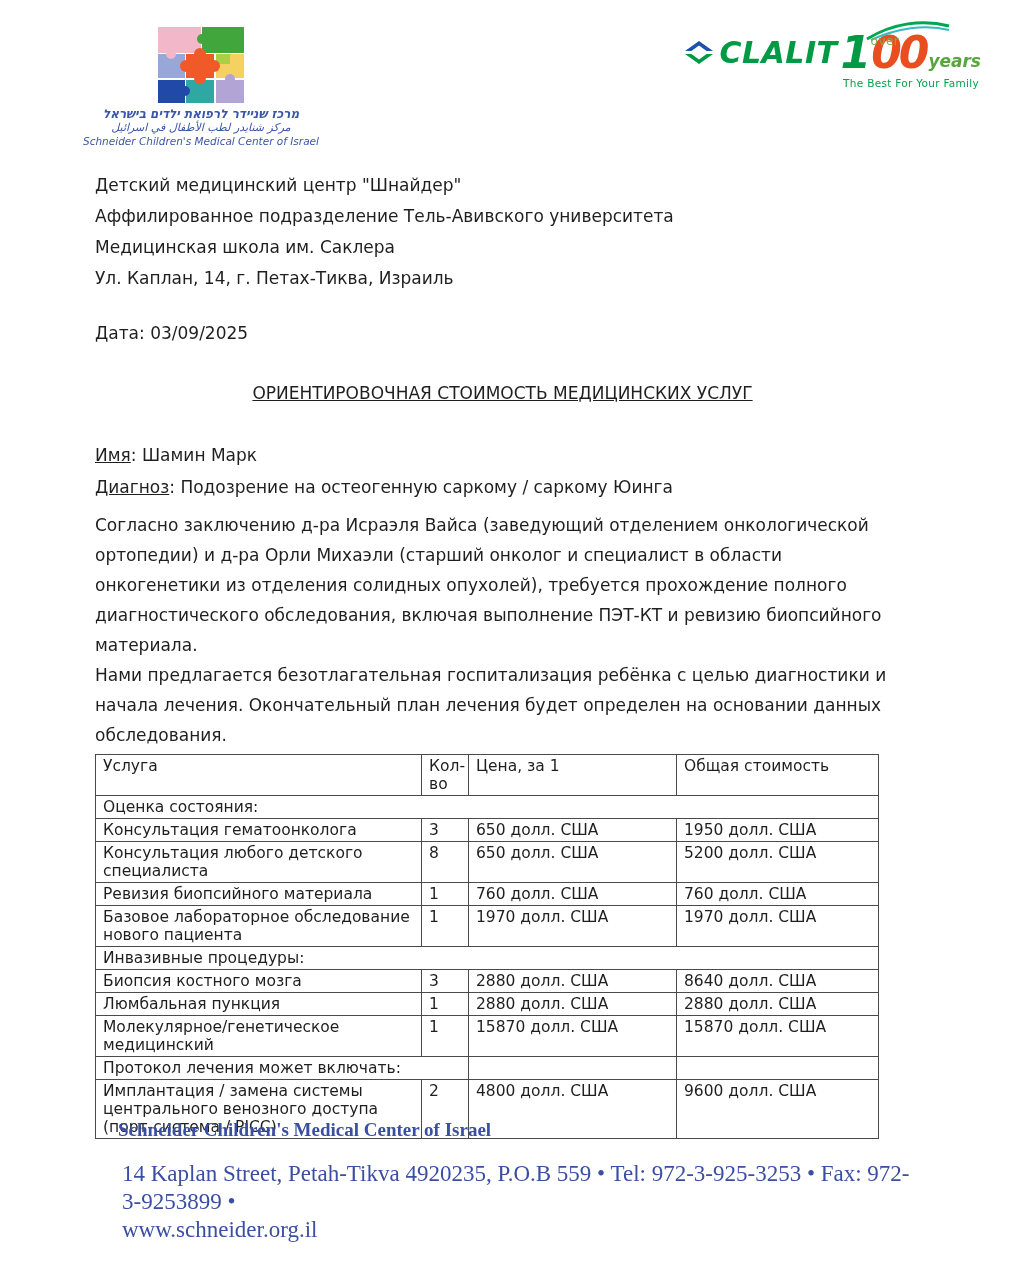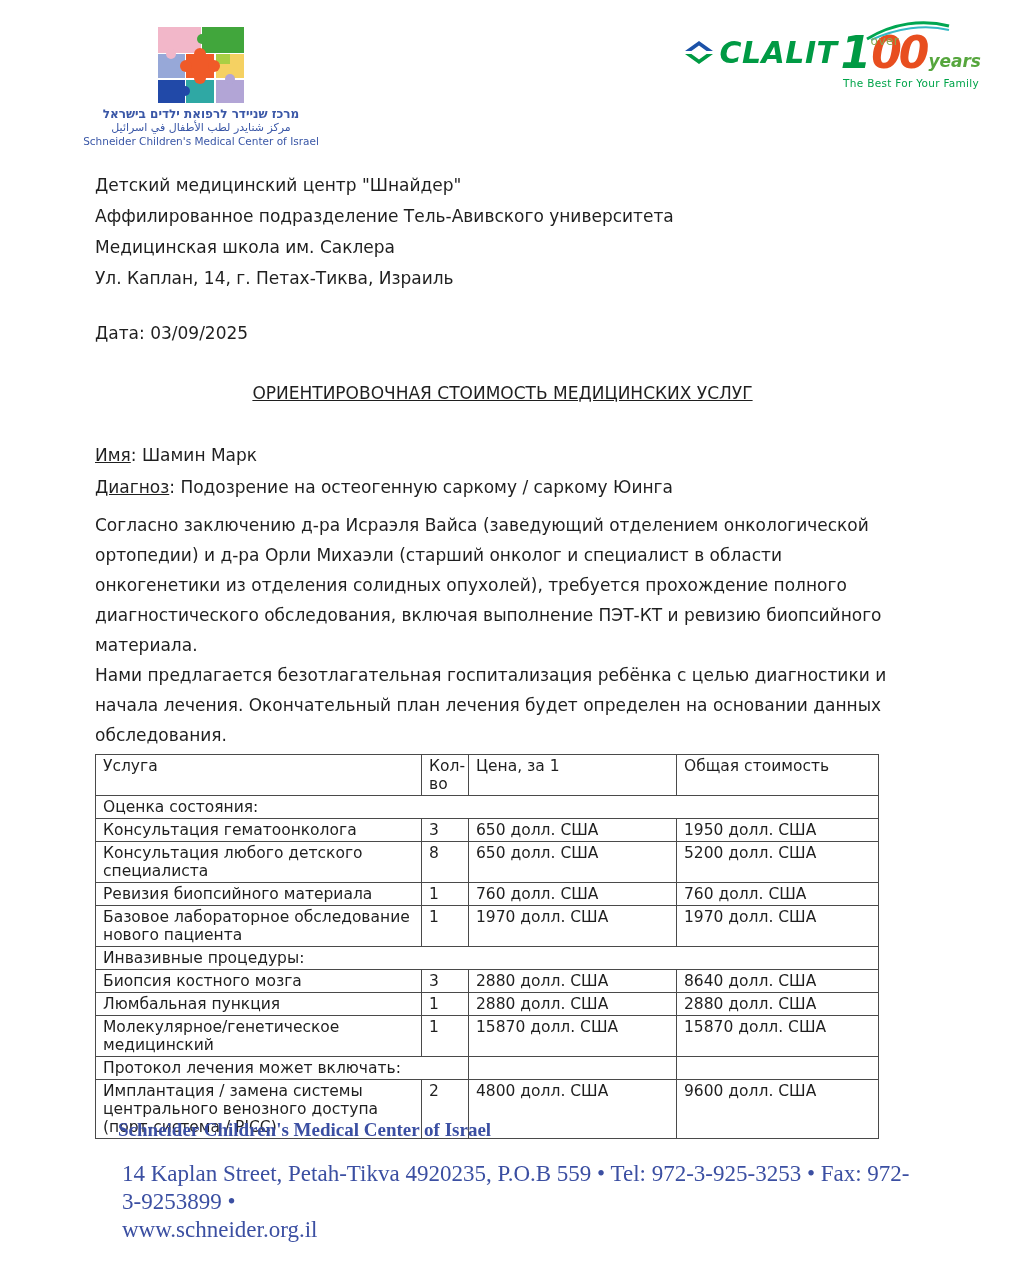--- a/index.html
+++ b/index.html
@@ -4,21 +4,21 @@
 <style>
   html,body { margin:0; padding:0; }
   body {
     width:1009px; height:1280px; background:#ffffff;
     font-family:"DejaVu Sans", sans-serif; color:#1f1f1f;
     position:relative; overflow:hidden;
   }
   .page { position:relative; width:1009px; height:1280px; }
 
   
-  .schneider-logo { position:absolute; left:76px; top:26px; width:250px; text-align:center; }
+  .schneider-logo { position:absolute; left:76px; top:26px; width:250px; text-align:center;font-style:italic; }
   .puzzle-svg { display:block; margin:0 auto 3px auto; }
   .logo-he { font-size:12px; font-weight:bold; color:#3a57a7; line-height:14px; }
   .logo-ar { font-size:11px; color:#3a57a7; line-height:13px; }
   .logo-en { font-size:10.5px; color:#3a57a7; line-height:14px; }
 
   
   .clalit { position:absolute; top:30px; right:28px; width:256px; }
   .clalit-row { display:flex; align-items:center; justify-content:flex-end; }
   .clalit-symbol { margin-right:5px; flex:0 0 auto; }
   .clalit-word {

